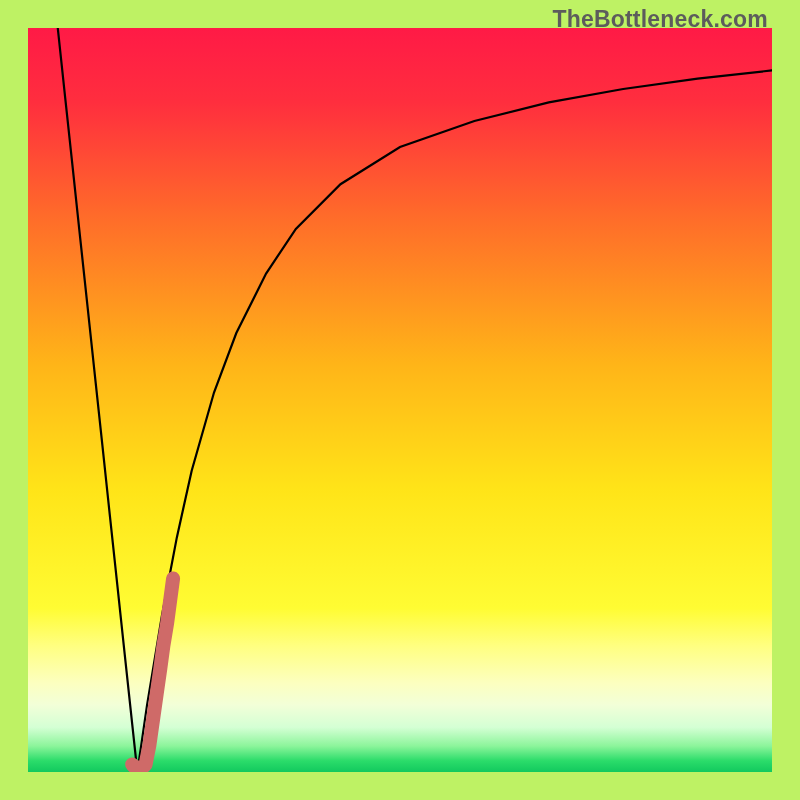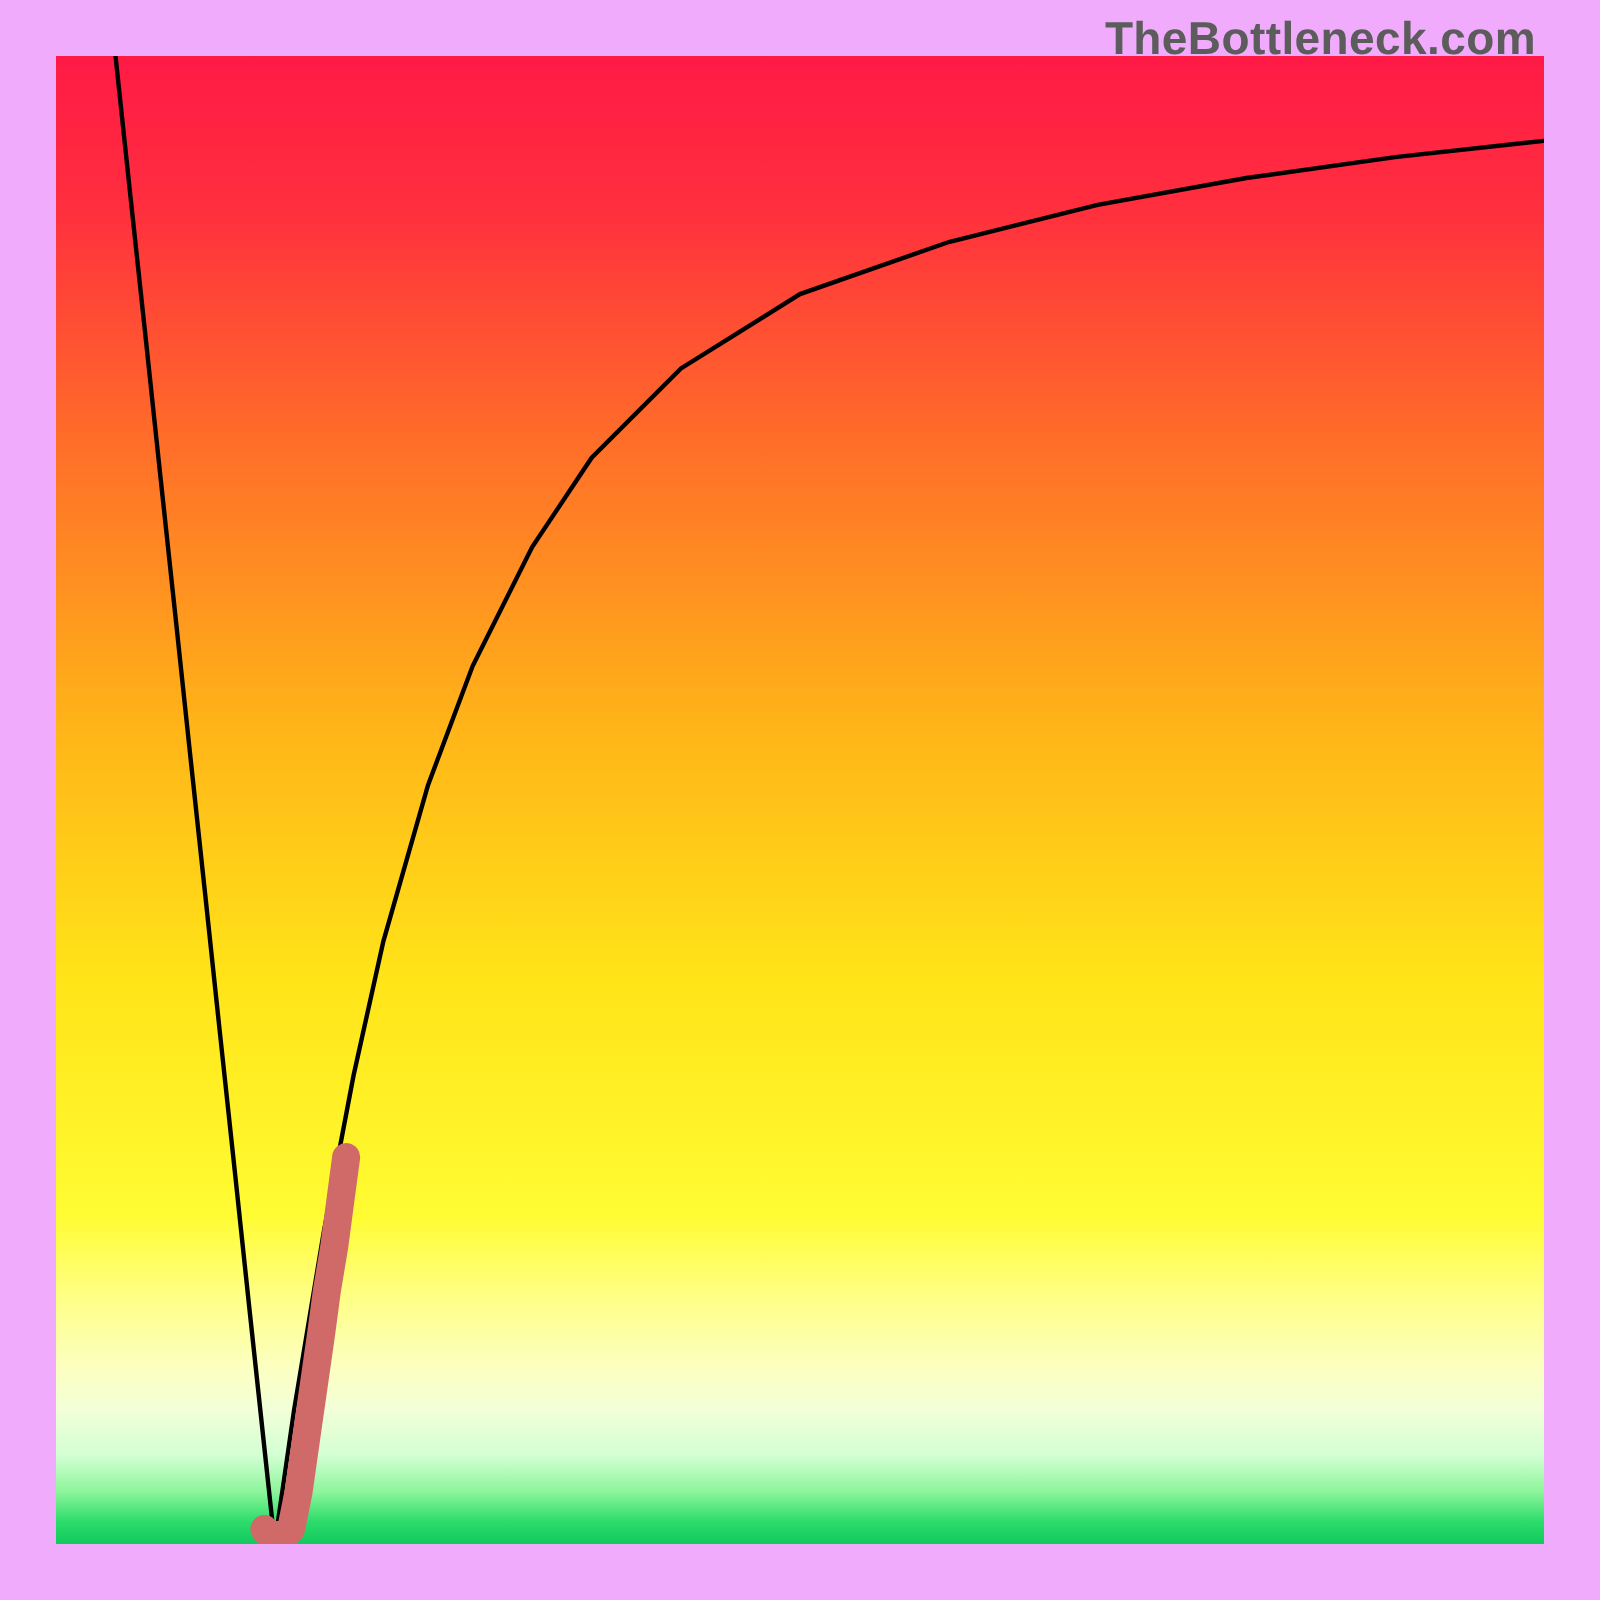--- a/index.html
+++ b/index.html
@@ -8,21 +8,21 @@
     width: 800px;
     height: 800px;
     overflow: hidden;
     background: #000;
     font-family: Arial, Helvetica, sans-serif;
   }
   .frame {
     position: relative;
     width: 800px;
     height: 800px;
-    background: #f0abfc;
+    background: #bef264;
   }
   .plot {
     position: absolute;
     left: 28px;
     top: 28px;
     width: 744px;
     height: 744px;
     overflow: hidden;
   }
   .gradient {

